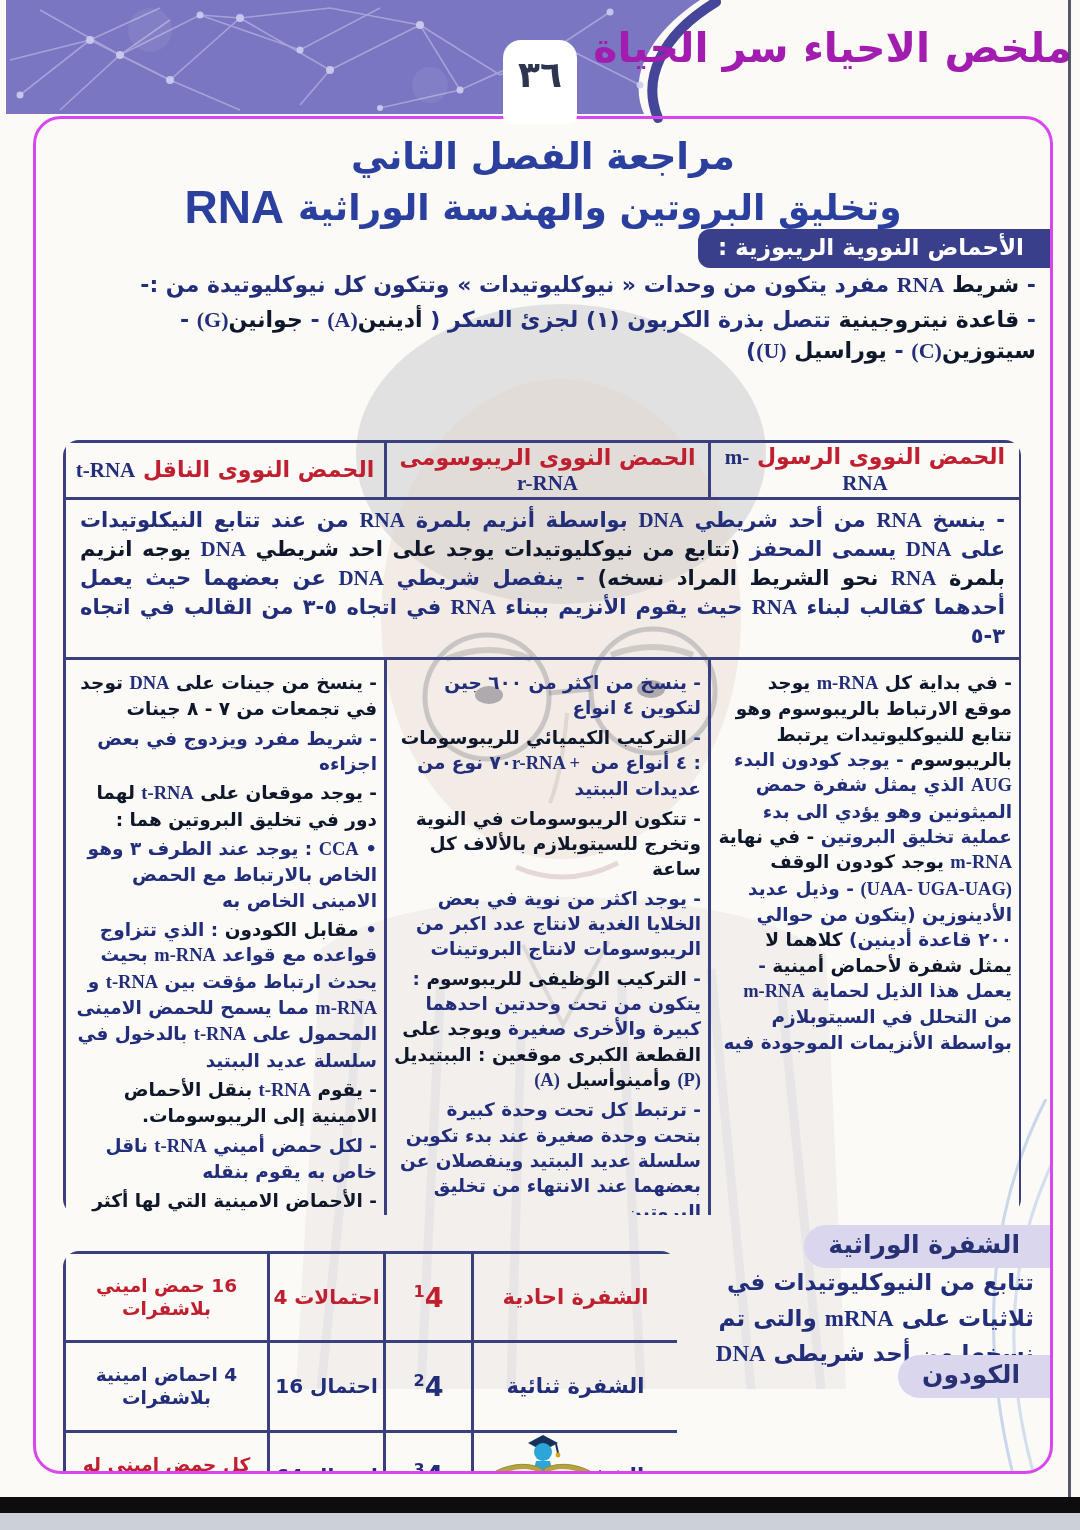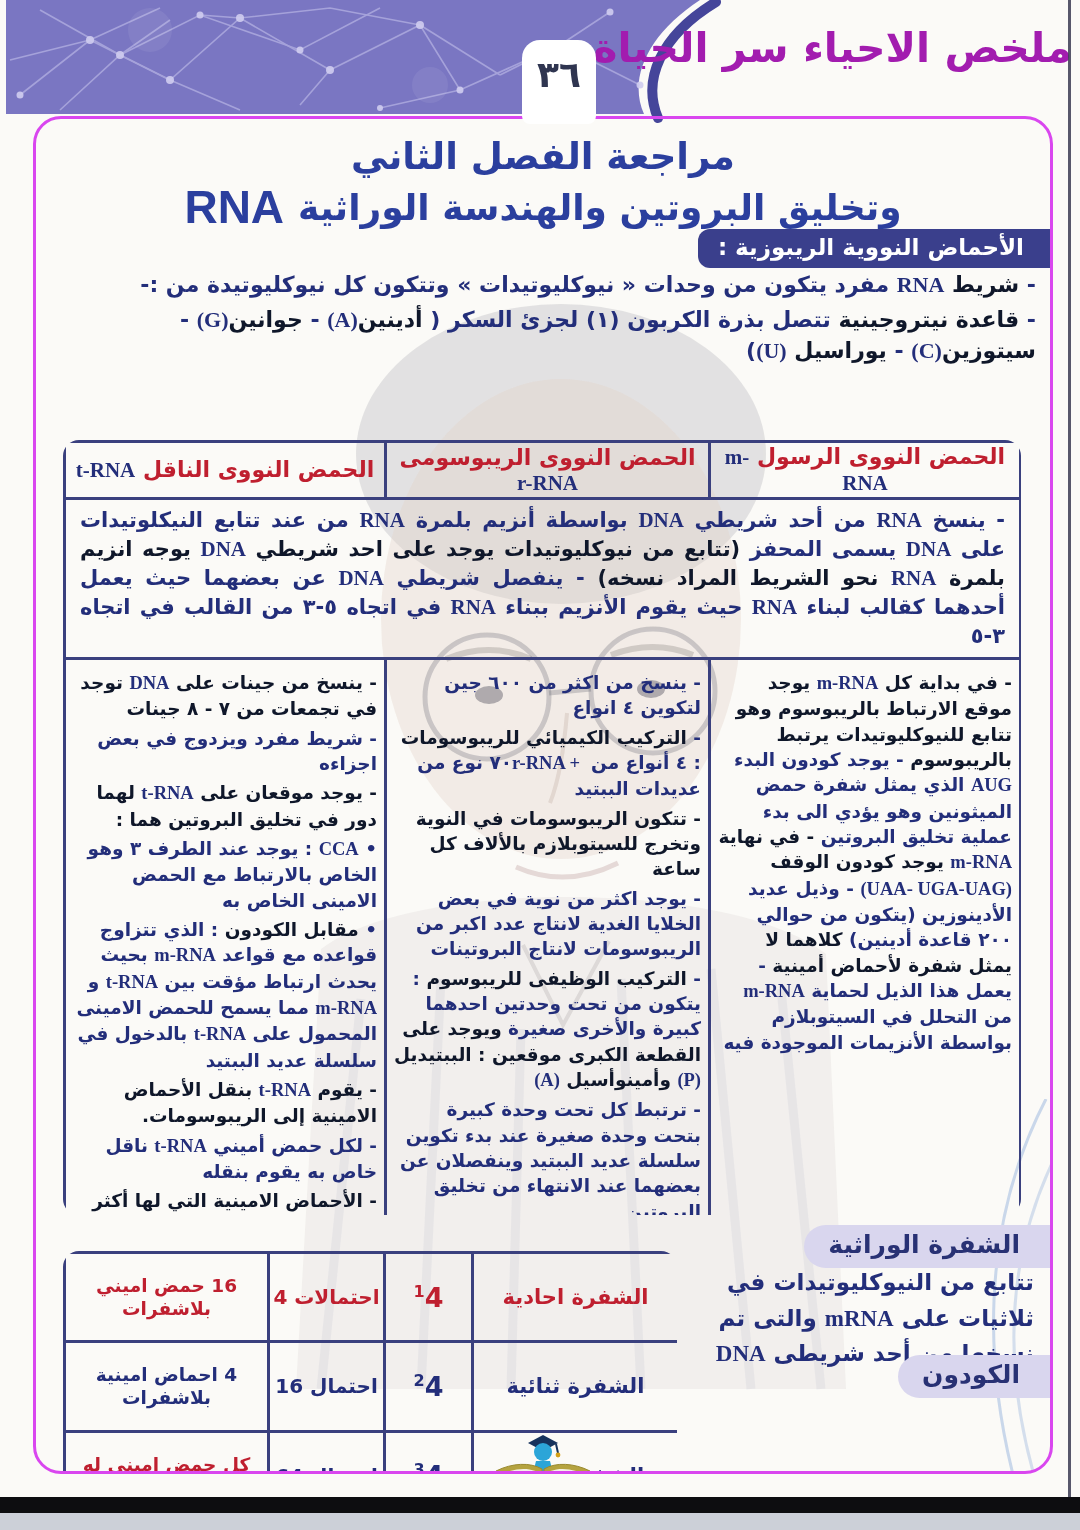--- a/index.html
+++ b/index.html
@@ -12,21 +12,21 @@
   .banner{position:absolute;left:0;top:0;width:1080px;height:124px;}
   .banner-title{
     position:absolute;right:8px;top:24px;width:400px;
     font-size:41px;font-weight:bold;color:#a21caf;text-align:left;
     letter-spacing:-1px;white-space:nowrap;direction:rtl;
   }
   .tab36{
     position:absolute;left:503px;top:40px;width:74px;height:84px;
     background:#ffffff;border-radius:18px 18px 8px 8px;z-index:3;
     display:flex;align-items:flex-start;justify-content:center;
-    font-size:36px;color:#2f3550;font-weight:bold;padding-top:14px;box-sizing:border-box;margin-left:19px;
+    font-size:36px;color:#2f3550;font-weight:bold;padding-top:14px;box-sizing:border-box;
   }
   
   .content-box{
     position:absolute;left:33px;top:116px;width:1014px;height:1352px;
     border:3px solid #d946ef;border-radius:28px;overflow:hidden;
     background:transparent;z-index:2;
   }
   .watermark{position:absolute;left:225px;top:120px;z-index:0;pointer-events:none;}
   .deco-curves{position:absolute;left:928px;top:980px;z-index:0;pointer-events:none;}
   .page-title1{

